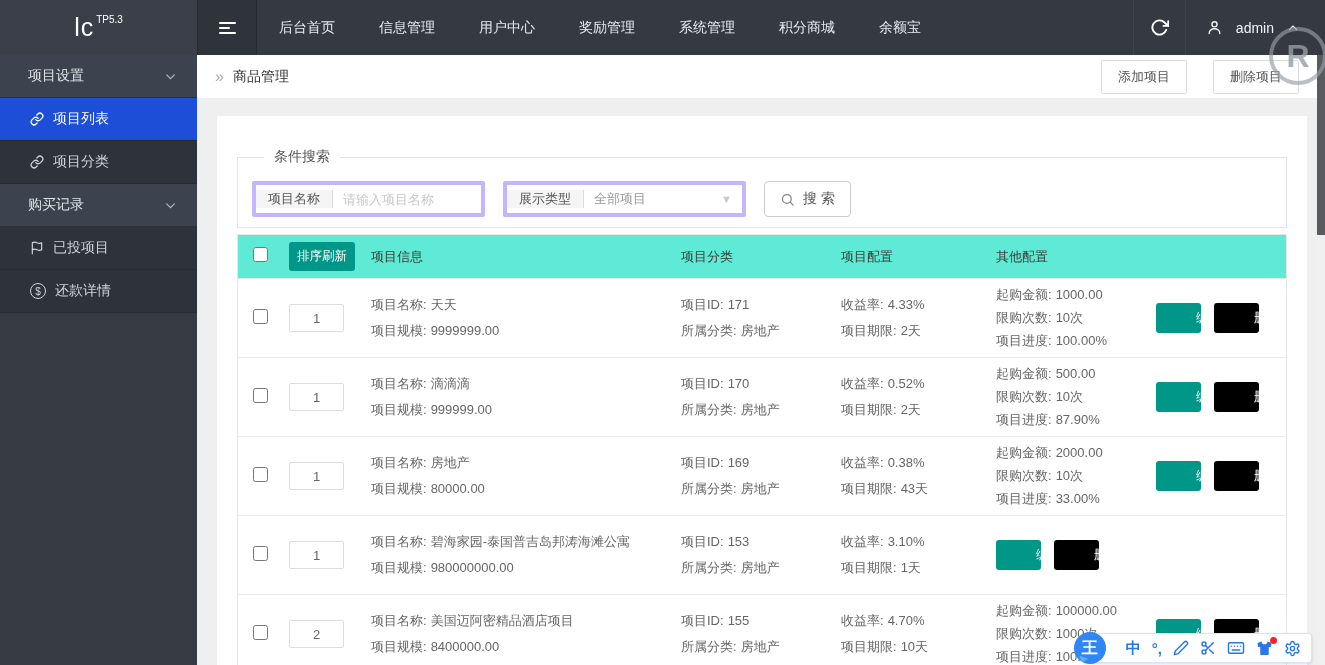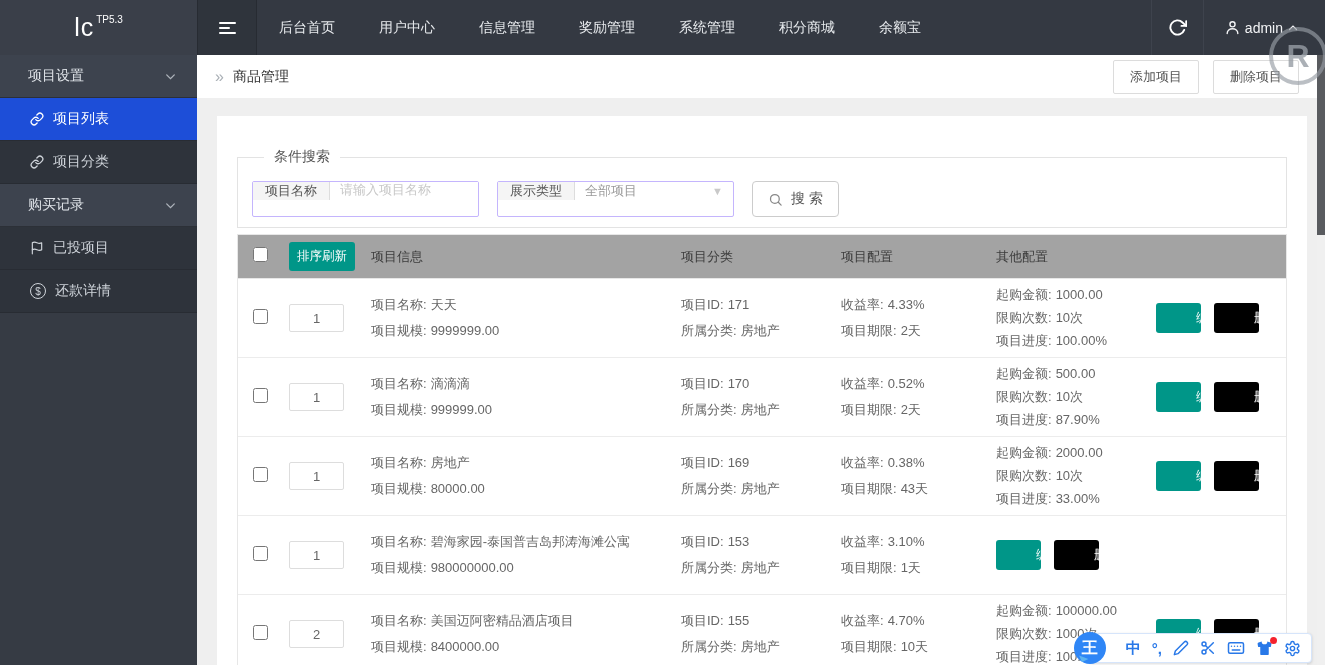--- a/index.html
+++ b/index.html
@@ -13,59 +13,59 @@
   .logo sup { font-size:10px; margin-left:2px; position:relative; top:-8px; }
   .hamburger { width:60px; background:#2f343c; display:flex; flex-direction:column; align-items:center; justify-content:center; gap:3px; cursor:pointer; border-left:1px solid #272b32; border-right:1px solid #272b32; }
   .hamburger .bar { display:block; height:2px; background:#fff; border-radius:1px; }
   .hamburger .b1,.hamburger .b3 { width:17px; }
   .hamburger .b2 { width:11px; align-self:flex-start; margin-left:21px; }
   .nav-menu { display:flex; }
   .nav-item { display:block; line-height:55px; padding:0 22px; color:#e8ebee; font-size:14px; cursor:pointer; text-decoration:none; white-space:nowrap; }
   .nav-item.active { background:#009688; color:#fff; }
   .nav-right { margin-left:auto; display:flex; align-items:stretch; }
   .refresh { width:52px; display:flex; align-items:center; justify-content:center; color:#fff; cursor:pointer; border-left:1px solid #3e434d; }
-  .user { display:flex; align-items:center; gap:4px; padding:0 26px 0 20px; color:#f2f3f5; font-size:14px; cursor:pointer; border-left:1px solid #3e434d;justify-content:center; }
+  .user { display:flex; align-items:center; gap:13px; padding:0 26px 0 20px; color:#f2f3f5; font-size:14px; cursor:pointer; border-left:1px solid #3e434d;justify-content:center; }
 
   
   .watermark { position:absolute; left:1269px; top:27px; width:58px; height:58px; border:4px solid rgba(150,156,164,.65); border-radius:50%; color:rgba(150,156,164,.8); display:flex; align-items:center; justify-content:center; font-size:32px; font-weight:bold; z-index:30; pointer-events:none; }
 
   
   .sidebar { position:absolute; top:55px; left:0; width:197px; bottom:0; background:#363b44; z-index:10; }
   .side-group { height:43px; display:flex; align-items:center; justify-content:space-between; padding:0 20px 0 28px; background:#3d434e; color:#dfe3e8; font-size:14px; cursor:pointer; border-bottom:1px solid #2c3037; }
   .side-item { height:43px; display:flex; align-items:center; gap:9px; padding-left:30px; background:#2e333b; color:#cfd4da; font-size:14px; cursor:pointer; border-bottom:1px solid #282c33; }
   .side-item.active { background:#1d4ed8; color:#fff; }
   .side-item svg { flex:0 0 auto; }
   .dollar-badge { width:16px; height:16px; border:1.4px solid currentColor; border-radius:50%; font-size:10px; display:flex; align-items:center; justify-content:center; }
 
   
   .crumb-bar { position:absolute; top:55px; left:197px; right:8px; height:43px; background:#fff; display:flex; align-items:center; padding:0 18px; z-index:5; }
   .crumb-icon { color:#aab0b6; font-size:16px; }
   .crumb-title { color:#333; font-size:14px; margin-left:9px; }
-  .crumb-actions { margin-left:auto; display:flex; gap:14px; }
+  .crumb-actions { margin-left:auto; display:flex; gap:26px; }
   .crumb-btn { background:#fff; border:1px solid #dcdcdc; border-radius:2px; padding:7px 16px; font-size:13px; color:#555; cursor:pointer; font-family:inherit; }
 
   
   .panel { position:absolute; top:116px; left:217px; width:1090px; bottom:-20px; background:#fff; padding:32px 20px 0 20px; z-index:4; }
 
   fieldset.search { border:1px solid #e3e3e3; padding:15px 14px 10px; }
   fieldset.search legend { margin-left:12px; padding:0 10px; color:#555; font-size:14px; }
   .search-row { display:flex; align-items:center; gap:18px; }
-  .igroup { display:flex; align-items:flex-start; height:36px; border:1px solid #c4b5fd; border-radius:2px; background:#fff; }
+  .igroup { display:flex; align-items:center; height:36px; border:4px solid #c4b5fd; border-radius:2px; background:#fff; }
   .igroup .addon { background:#f5f5f5; border-right:1px solid #ddd; padding:0 12px; display:flex; align-items:center; color:#555; font-size:13px; white-space:nowrap; }
   .igroup input { border:0; outline:0; width:148px; padding:0 10px; font-size:13px; color:#333; font-family:inherit; }
   .igroup input::placeholder { color:#c8c8c8; }
   .select-box { width:158px; display:flex; align-items:center; justify-content:space-between; padding:0 10px; cursor:pointer; }
   .select-value { color:#9a9a9a; font-size:13px; }
   .caret { color:#c9c9c9; font-size:11px; }
   .search-btn { height:36px; padding:0 15px; background:#fff; border:1px solid #ccc; border-radius:4px; color:#555; font-size:14px; display:flex; align-items:center; gap:8px; cursor:pointer; font-family:inherit; }
 
   
   .table { margin-top:6px; border:1px solid #e7e7e7; }
   .thead, .trow { display:grid; grid-template-columns:51px 82px 310px 160px 155px 160px 1fr; align-items:center; }
-  .thead { background:#a3a3a3; height:44px; border-bottom:1px solid #e7e7e7; }
+  .thead { background:#5eead4; height:44px; border-bottom:1px solid #e7e7e7; }
   .th { font-size:13px; color:#3c3c3c; }
   .td-check { padding-left:15px; }
   .td-check input { width:15px; height:15px; cursor:pointer; }
   .btn-sort { background:#009688; color:#fff; border:0; border-radius:3px; font-size:12.5px; padding:6px 8px; cursor:pointer; font-family:inherit; }
   .trow { height:79px; background:#fff; border-bottom:1px solid #ececec; }
   .lines { display:flex; flex-direction:column; gap:8px; font-size:13px; color:#666; }
   .lines.tight { gap:5px; }
   .line .lbl { color:#666; }
   .line .val { color:#666; margin-left:4px; }
   .order-input { width:55px; height:28px; border:1px solid #ddd; border-radius:2px; text-align:center; font-size:13px; color:#666; outline:0; font-family:inherit; }
@@ -94,22 +94,22 @@
     <span class="logo-main">lc</span>
       <sup>TP5.3</sup>
   </div>
   <div class="hamburger">
     <span class="bar b1"></span>
     <span class="bar b2"></span>
     <span class="bar b3"></span>
   </div>
   <nav class="nav-menu">
     <a class="nav-item">后台首页</a>
+    <a class="nav-item">信息管理</a>
     <a class="nav-item">用户中心</a>
-    <a class="nav-item">信息管理</a>
     <a class="nav-item">奖励管理</a>
     <a class="nav-item">系统管理</a>
     <a class="nav-item">积分商城</a>
     <a class="nav-item">余额宝</a>
   </nav>
   <div class="nav-right">
     <div class="refresh">
       <svg width="19" height="19" viewBox="0 0 24 24" fill="none" stroke="#fff" stroke-width="2.4" stroke-linecap="round" stroke-linejoin="round">
           <polyline points="23 4 23 10 17 10"></polyline>
           <path d="M20.49 15a9 9 0 1 1-2.12-9.36L23 10"></path>

